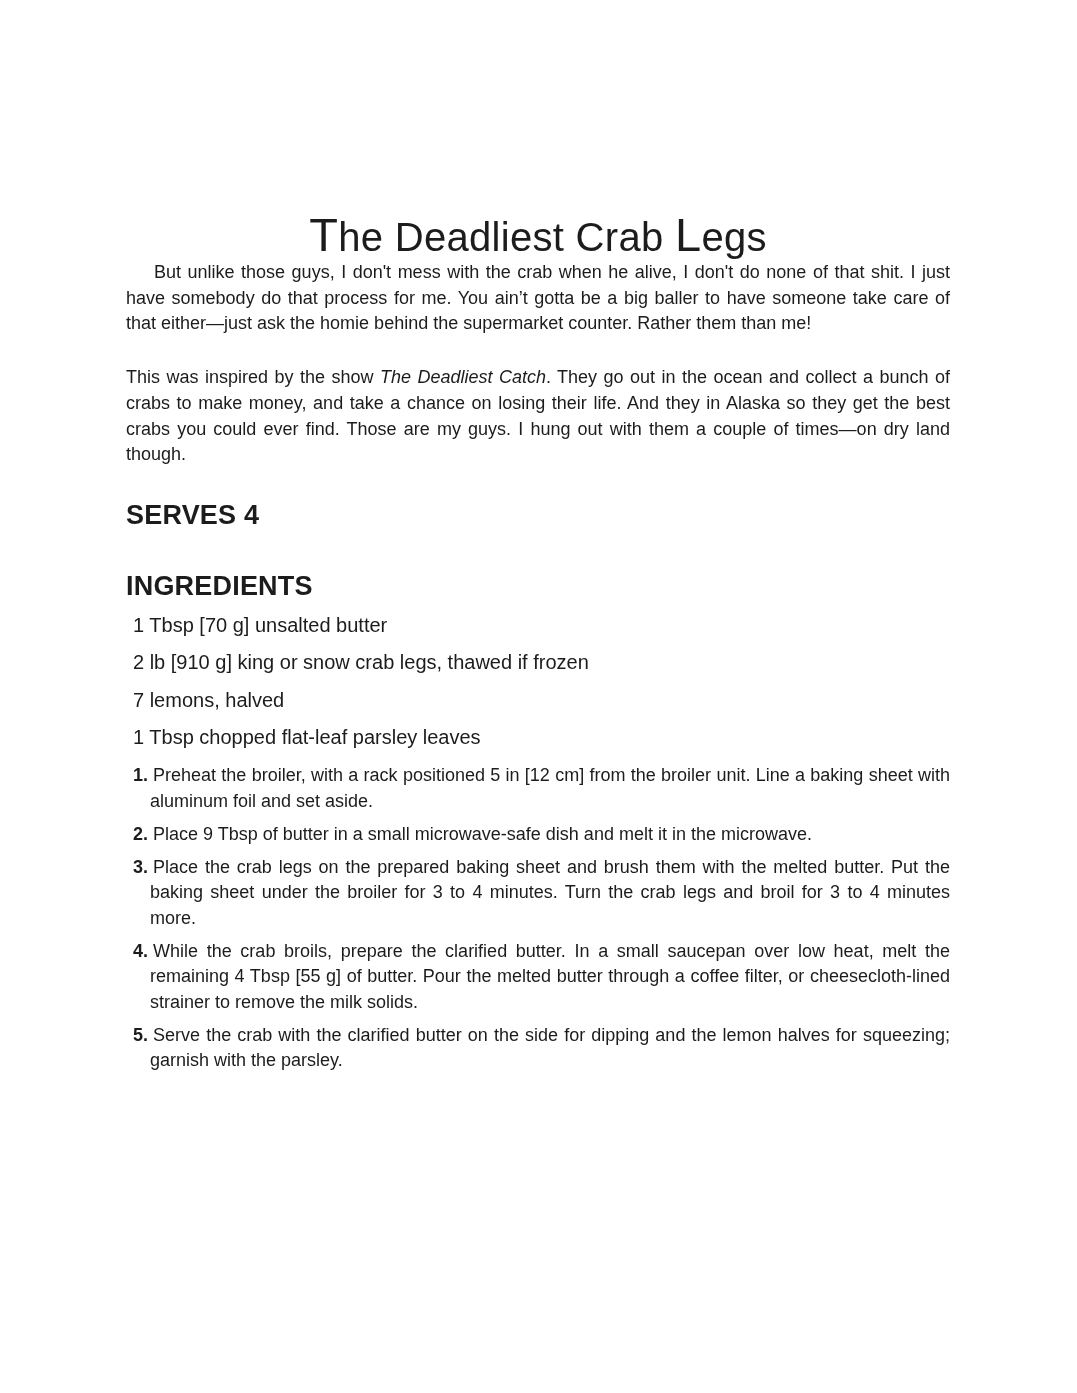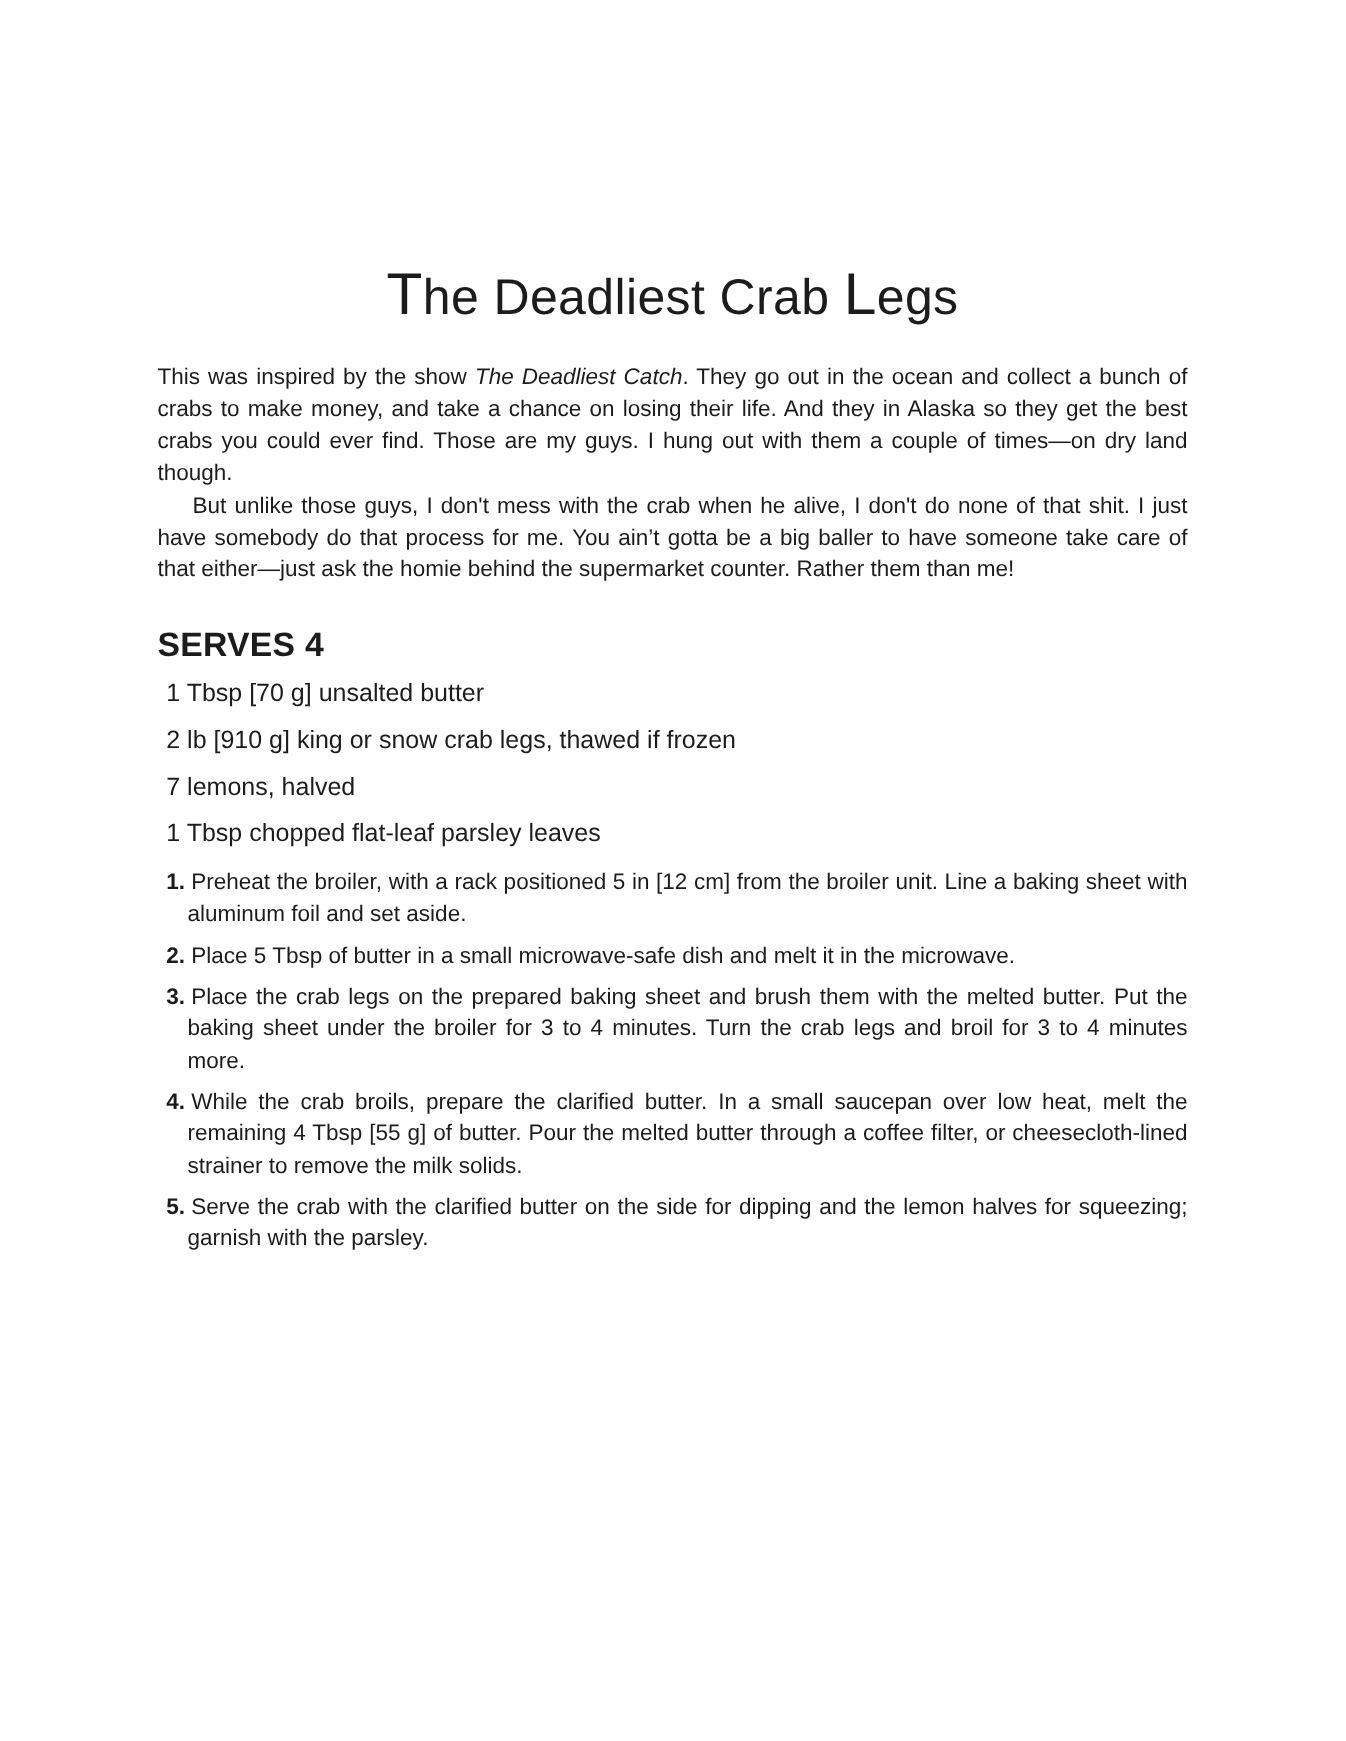--- a/index.html
+++ b/index.html
@@ -77,35 +77,36 @@
     margin-right: 5px;
   }
 </style>
 </head>
 <body>
 
 <div class="page">
 
   <h1 class="recipe-title"><span class="cap">T</span><span>he Deadliest Crab </span><span class="cap">L</span><span>egs</span></h1>
 
+  <p class="intro-p intro-p2">But unlike those guys, I don't mess with the crab when he alive, I don't do none of that shit. I just have somebody do that process for me. You ain’t gotta be a big baller to have someone take care of that either—just ask the homie behind the supermarket counter. Rather them than me!</p>
+
   <p class="intro-p intro-p1"><span>This was inspired by the show </span><span class="show-name">The Deadliest Catch</span><span>. They go out in the ocean and collect a bunch of crabs to make money, and take a chance on losing their life. And they in Alaska so they get the best crabs you could ever find. Those are my guys. I hung out with them a couple of times—on dry land though.</span></p>
-
-  <p class="intro-p intro-p2">But unlike those guys, I don't mess with the crab when he alive, I don't do none of that shit. I just have somebody do that process for me. You ain’t gotta be a big baller to have someone take care of that either—just ask the homie behind the supermarket counter. Rather them than me!</p>
 
   <h2 class="section-heading serves-heading">SERVES 4</h2>
 
+  <h2 class="section-heading ingredients-heading">INGREDIENTS</h2>
 
   <div class="ingredients-list">
     <div class="ingredient-item">1 Tbsp [70 g] unsalted butter</div>
     <div class="ingredient-item">2 lb [910 g] king or snow crab legs, thawed if frozen</div>
     <div class="ingredient-item">7 lemons, halved</div>
     <div class="ingredient-item">1 Tbsp chopped flat-leaf parsley leaves</div>
   </div>
 
   <div class="steps-list">
     <div class="step-item"><span class="step-num">1.</span><span>Preheat the broiler, with a rack positioned 5 in [12 cm] from the broiler unit. Line a baking sheet with aluminum foil and set aside.</span></div>
-    <div class="step-item"><span class="step-num">2.</span><span>Place 5 Tbsp of butter in a small microwave-safe dish and melt it in the microwave.</span></div>
+    <div class="step-item"><span class="step-num">2.</span><span>Place 9 Tbsp of butter in a small microwave-safe dish and melt it in the microwave.</span></div>
     <div class="step-item"><span class="step-num">3.</span><span>Place the crab legs on the prepared baking sheet and brush them with the melted butter. Put the baking sheet under the broiler for 3 to 4 minutes. Turn the crab legs and broil for 3 to 4 minutes more.</span></div>
     <div class="step-item"><span class="step-num">4.</span><span>While the crab broils, prepare the clarified butter. In a small saucepan over low heat, melt the remaining 4 Tbsp [55 g] of butter. Pour the melted butter through a coffee filter, or cheesecloth-lined strainer to remove the milk solids.</span></div>
     <div class="step-item"><span class="step-num">5.</span><span>Serve the crab with the clarified butter on the side for dipping and the lemon halves for squeezing; garnish with the parsley.</span></div>
   </div>
 
 </div>
 
 </body></html>

